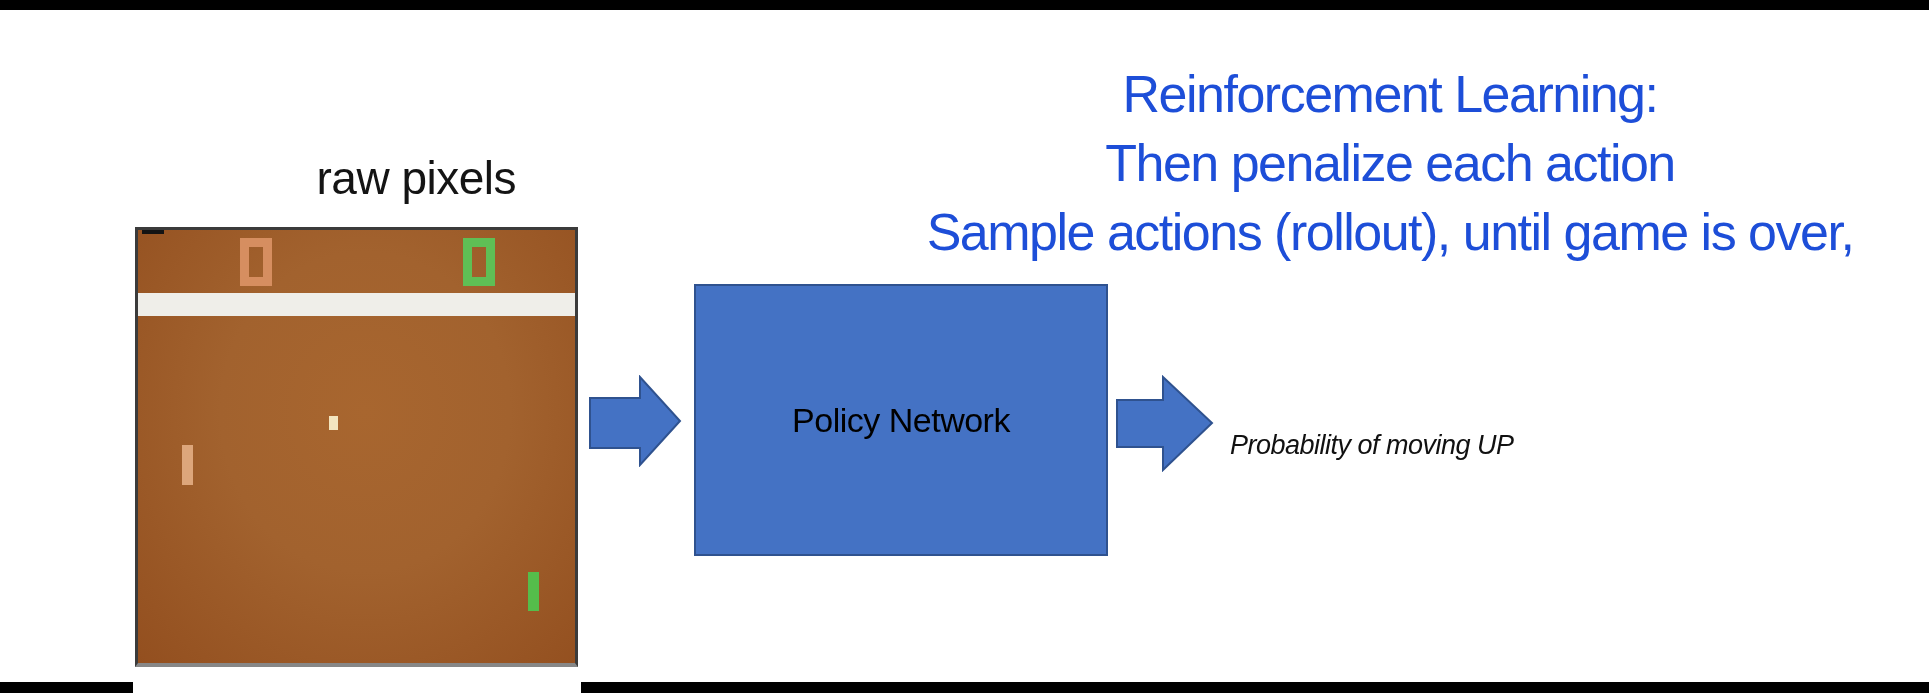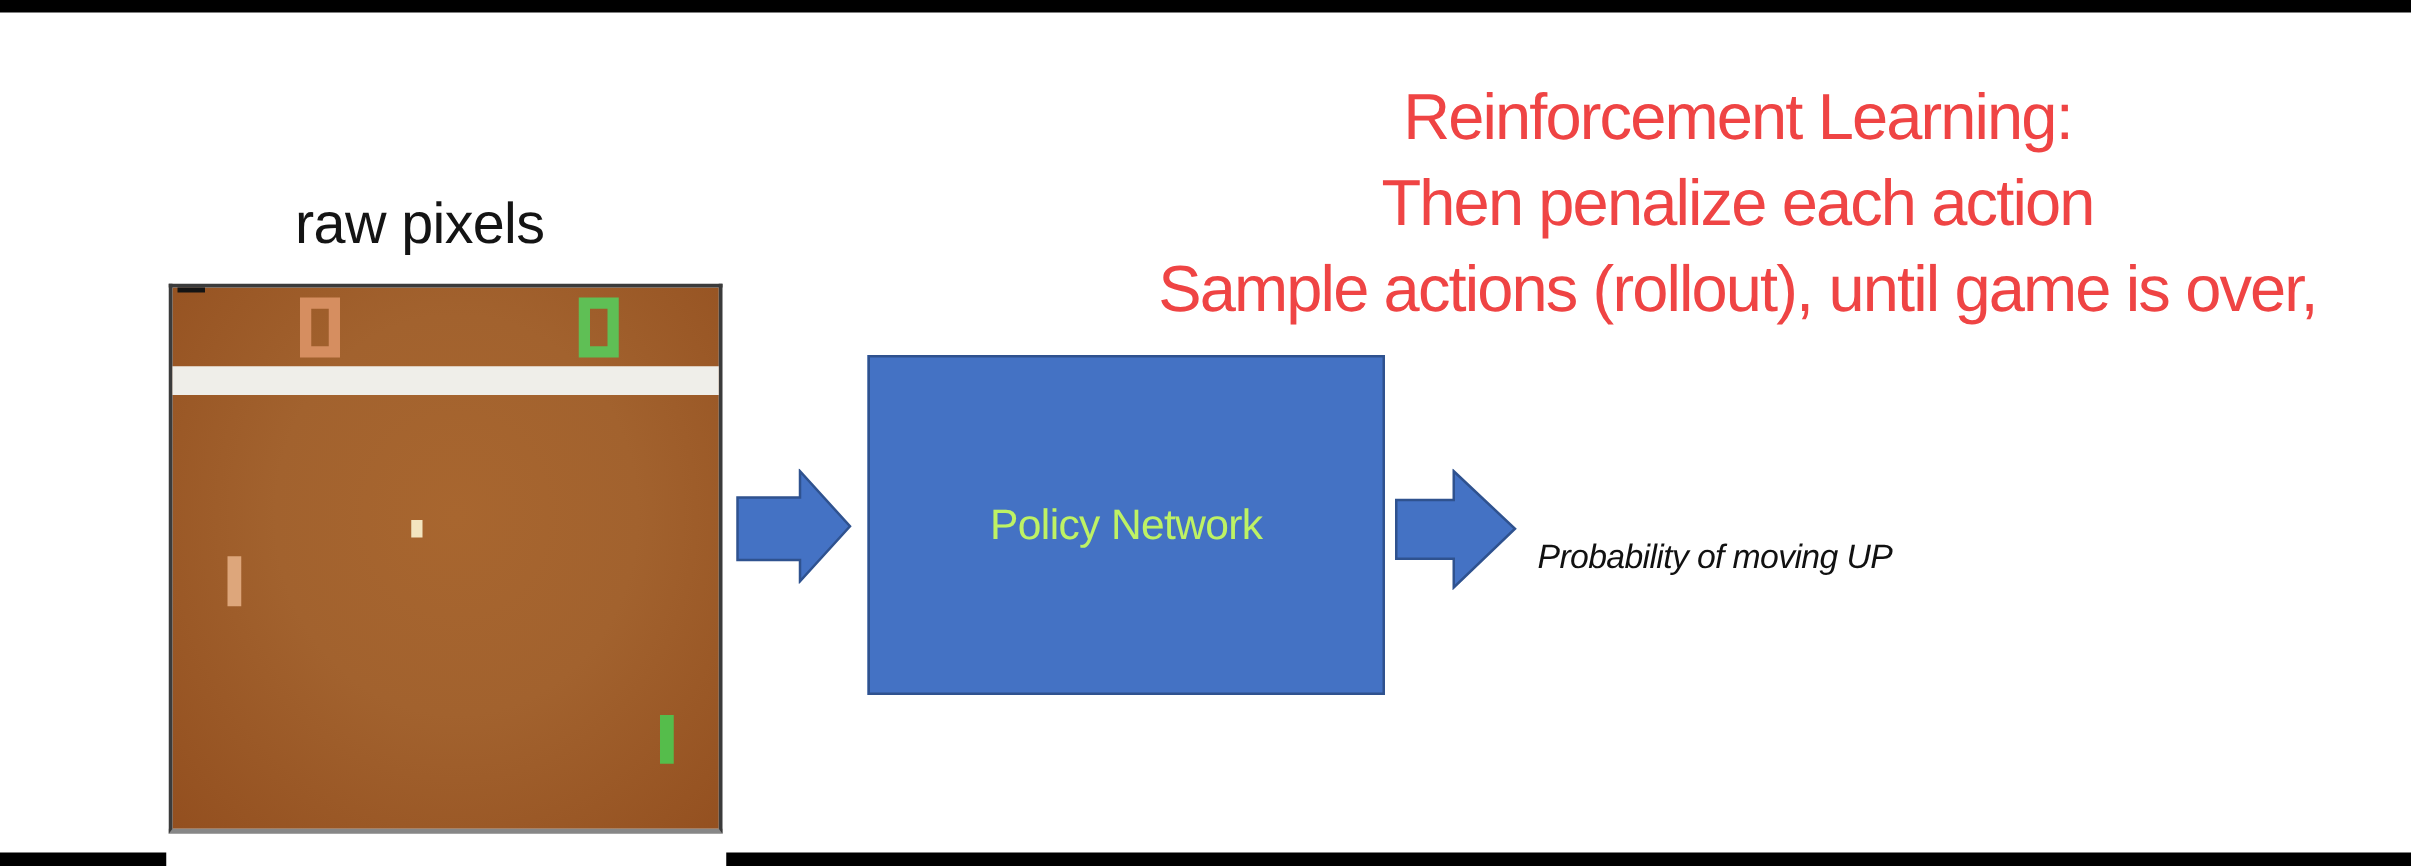--- a/index.html
+++ b/index.html
@@ -19,21 +19,21 @@
   
   .bar { position: absolute; background: #000; }
   #top-bar { left: 0; top: 0; width: 1929px; height: 10px; }
   #bottom-bar-left { left: 0; top: 682px; width: 133px; height: 11px; }
   #bottom-bar-right { left: 581px; top: 682px; width: 1348px; height: 11px; }
 
   
   #raw-pixels-caption {
     position: absolute;
     left: 236px; top: 152px; width: 280px;
-    text-align: left;
+    text-align: right;
     font-size: 46px;
     line-height: 52px;
     color: #141414;
     letter-spacing: -0.5px;
   }
 
   
   #pong-frame {
     position: absolute;
     left: 135px; top: 227px;
@@ -58,38 +58,38 @@
   #pong-paddle-right { left: 390px; top: 342px; width: 11px; height: 39px; background: #55bd4b; }
 
   
   #title-block {
     position: absolute;
     left: 855px; top: 60px; width: 1070px;
     text-align: center;
     font-size: 52px;
     line-height: 69px;
     letter-spacing: -1.5px;
-    color: #ef4444;
+    color: #1d4ed8;
     white-space: nowrap;
   }
   #title-block .title-line { display: block; }
 
   
   #policy-network-box {
     position: absolute;
     left: 694px; top: 284px;
     width: 410px; height: 268px;
     background: #4472c4;
     border: 2px solid #2f528f;
     display: flex;
     align-items: center;
     justify-content: center;
   }
   #policy-network-label {
-    color: #bef264;
+    color: #000000;
     font-size: 34px;
     letter-spacing: -0.5px;
   }
 
   
   .block-arrow { position: absolute; }
   #input-arrow { left: 588px; top: 375px; }
   #output-arrow { left: 1115px; top: 375px; }
 
   

